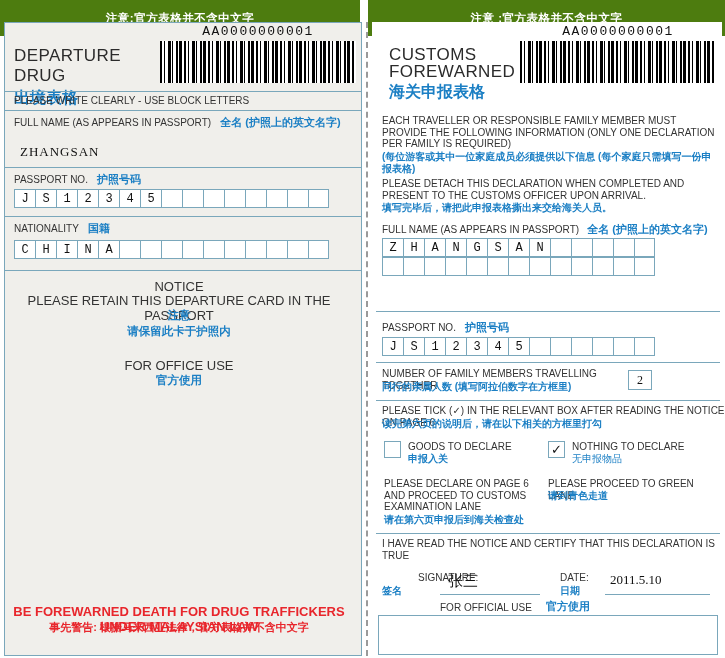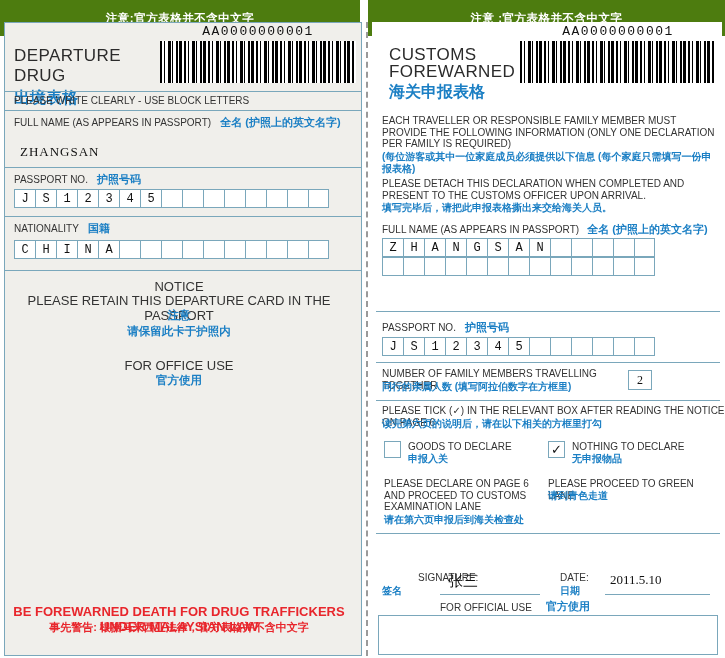--- a/index.html
+++ b/index.html
@@ -341,30 +341,31 @@
 
   <div class="rtext" style="left:382px;top:405px;width:344px;">PLEASE TICK (✓) IN THE RELEVANT BOX AFTER READING THE NOTICE ON PAGE 6</div>
   <div class="rtext" style="left:382px;top:418px;width:338px;color:#1b7fc4;font-weight:bold;">读完第六页的说明后，请在以下相关的方框里打勾</div>
 
   <div class="chk" style="left:384px;top:441px;"></div>
   <div class="rtext" style="left:408px;top:441px;width:140px;">GOODS TO DECLARE</div>
   <div class="rtext" style="left:408px;top:453px;width:140px;color:#1b7fc4;font-weight:bold;">申报入关</div>
 
   <div class="chk" style="left:548px;top:441px;">✓</div>
   <div class="rtext" style="left:572px;top:441px;width:150px;">NOTHING TO DECLARE</div>
-  <div class="rtext" style="left:572px;top:453px;width:150px;color:#1b7fc4;font-weight:bold;">无申报物品</div>
+  <div class="rtext" style="left:572px;top:453px;width:150px;color:#1b7fc4;font-weight:normal;">无申报物品</div>
 
   <div class="rtext" style="left:384px;top:478px;width:155px;">PLEASE DECLARE ON PAGE 6 AND PROCEED TO CUSTOMS EXAMINATION LANE</div>
   <div class="rtext" style="left:384px;top:514px;width:165px;color:#1b7fc4;font-weight:bold;">请在第六页申报后到海关检查处</div>
 
   <div class="rtext" style="left:548px;top:478px;width:172px;">PLEASE PROCEED TO GREEN LANE</div>
   <div class="rtext" style="left:548px;top:490px;width:172px;color:#1b7fc4;font-weight:bold;">请到青色走道</div>
 
   <div class="rline" style="left:376px;top:533px;width:344px;"></div>
 
+  <div class="rtext" style="left:382px;top:538px;width:340px;">I HAVE READ THE NOTICE AND CERTIFY THAT THIS DECLARATION IS TRUE</div>
 
   <div class="rtext" style="left:382px;top:572px;margin-left:36px;">SIGNATURE:</div>
   <div class="rtext" style="left:382px;top:585px;color:#1b7fc4;font-weight:bold;">签名</div>
   <div class="handwrite" style="position:absolute;left:448px;top:572px;font-size:15px;">张三</div>
   <div class="sig-line" style="left:440px;top:594px;width:100px;"></div>
 
   <div class="rtext" style="left:560px;top:572px;">DATE:</div>
   <div class="rtext" style="left:560px;top:585px;color:#1b7fc4;font-weight:bold;">日期</div>
   <div class="handwrite" style="position:absolute;left:610px;top:572px;font-size:13px;">2011.5.10</div>
   <div class="sig-line" style="left:605px;top:594px;width:105px;"></div>

